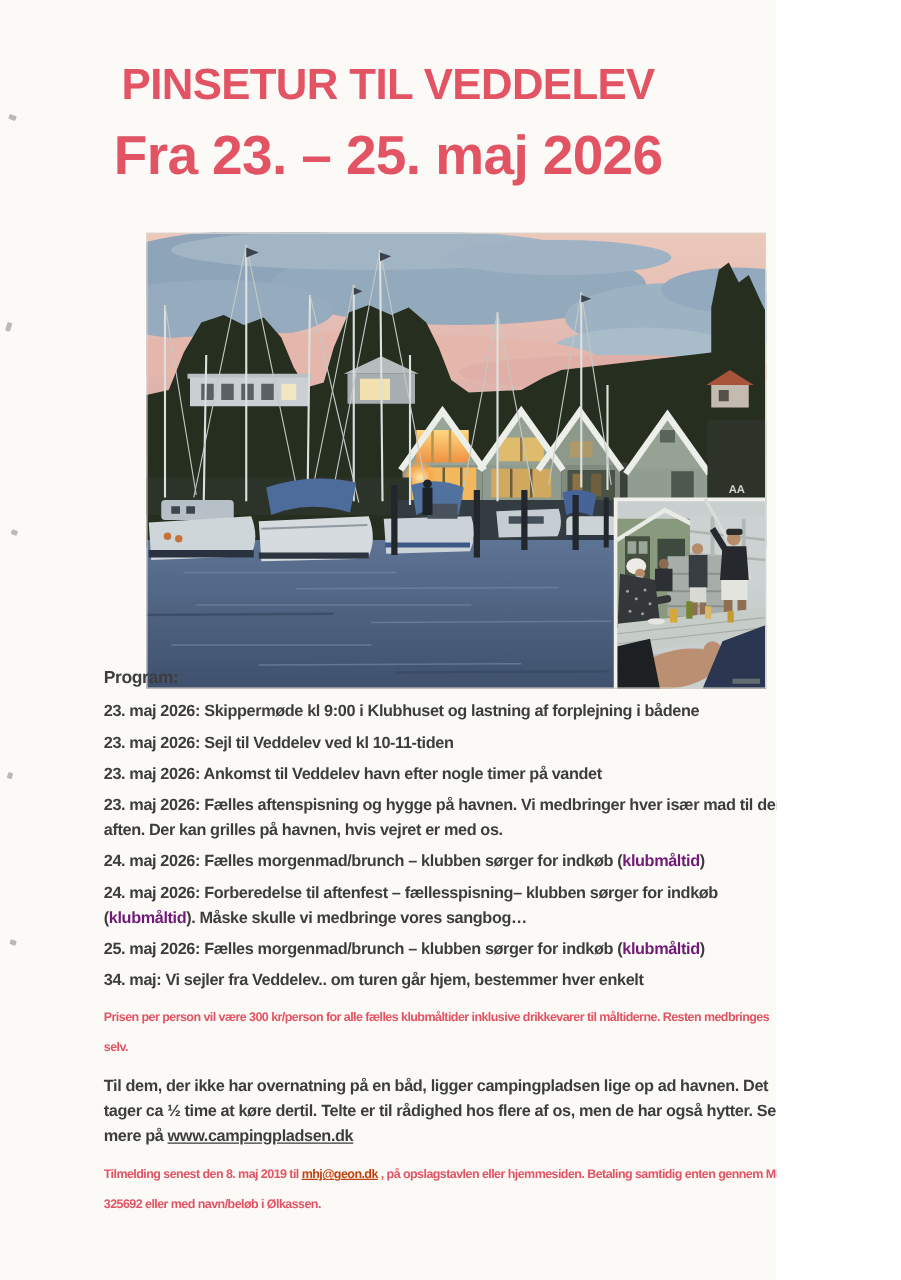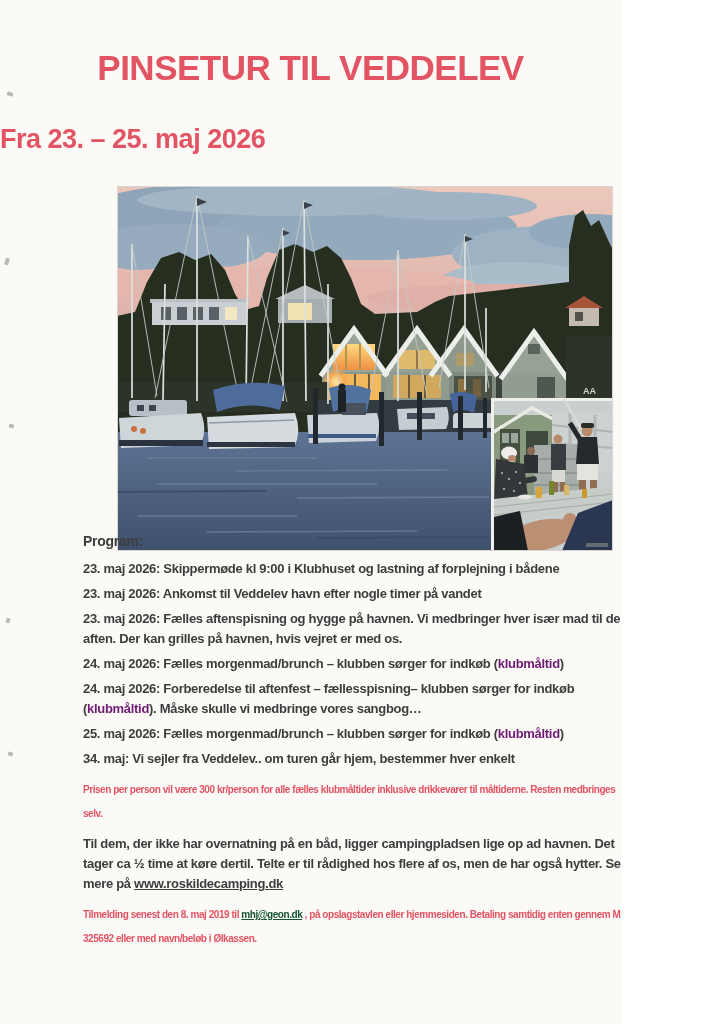--- a/index.html
+++ b/index.html
@@ -15,42 +15,42 @@
   .s3{left:9px;top:424px;width:5px;height:4px}
   .s4{left:6px;top:618px;width:4px;height:5px}
   .s5{left:8px;top:752px;width:5px;height:4px}
 
   .title{
     position:absolute; left:0; right:0; top:48px; margin:0;
     text-align:center; font-size:35px; letter-spacing:-0.5px;
     color:#e25363;
   }
   .subtitle{
-    position:absolute; left:0; right:0; top:124px; margin:0;
-    font-size:27px; letter-spacing:-0.5px;
+    position:absolute; left:0; right:0; top:100px; margin:0;
+    text-align:center; font-size:44px; letter-spacing:-0.5px;
     color:#e25363;
   }
   .photo{
     position:absolute; left:117px; top:166px; width:496px; height:365px;margin-top:20px;
   }
   .photo svg{display:block;}
   .content{
     position:absolute; left:83px; top:531px; width:562px;
     color:#3d3d3d; font-size:13px; letter-spacing:-0.3px; line-height:20px;
   }
   .heading{margin:0 0 8px 0; font-size:14px;}
   .item{margin:0 0 5px 0;}
   .hl{color:#701a75;}
   .note-red{
     color:#e25363; font-size:10px; line-height:24px;
     letter-spacing:-0.45px; margin:9px 10px 6px 0;
   }
   .note-black{margin:8px 0 6px 0;}
   .link-dark{text-decoration:underline; cursor:pointer;}
-  .link-green{color:#14532d; text-decoration:underline; cursor:pointer;}
+  .link-green{color:#c2410c; text-decoration:underline; cursor:pointer;}
 </style>
 </head>
 <body>
 
 <div class="page">
   <div class="speck s1"></div>
   <div class="speck s2"></div>
   <div class="speck s3"></div>
   <div class="speck s4"></div>
   <div class="speck s5"></div>
@@ -310,26 +310,27 @@
       </g>
 
       <rect x="0.5" y="0.5" width="495" height="364" fill="none" stroke="#d8d5d0"></rect>
     </svg>
   </div>
 
   <div class="content">
     <p class="heading">Program:</p>
 
     <p class="item"><span>23. maj 2026: Skippermøde kl 9:00 i Klubhuset og lastning af forplejning i bådene</span></p>
+    <p class="item"><span>23. maj 2026: Sejl til Veddelev ved kl 10-11-tiden</span></p>
     <p class="item"><span>23. maj 2026: Ankomst til Veddelev havn efter nogle timer på vandet</span></p>
     <p class="item"><span>23. maj 2026: Fælles aftenspisning og hygge på havnen. Vi medbringer hver især mad til denne aften. Der kan grilles på havnen, hvis vejret er med os.</span></p>
     <p class="item"><span>24. maj 2026: Fælles morgenmad/brunch – klubben sørger for indkøb (</span><span class="hl">klubmåltid</span><span>)</span></p>
     <p class="item"><span>24. maj 2026: Forberedelse til aftenfest – fællesspisning– klubben sørger for indkøb (</span><span class="hl">klubmåltid</span><span>). Måske skulle vi medbringe vores sangbog…</span></p>
     <p class="item"><span>25. maj 2026: Fælles morgenmad/brunch – klubben sørger for indkøb (</span><span class="hl">klubmåltid</span><span>)</span></p>
     <p class="item"><span>34. maj: Vi sejler fra Veddelev.. om turen går hjem, bestemmer hver enkelt</span></p>
 
     <p class="note-red">Prisen per person vil være 300 kr/person for alle fælles klubmåltider inklusive drikkevarer til måltiderne. Resten medbringes selv.</p>
 
-    <p class="note-black"><span>Til dem, der ikke har overnatning på en båd, ligger campingpladsen lige op ad havnen. Det tager ca ½ time at køre dertil. Telte er til rådighed hos flere af os, men de har også hytter. Se mere på </span><span class="link-dark">www.roskildecamping.dk</span></p>
+    <p class="note-black"><span>Til dem, der ikke har overnatning på en båd, ligger campingpladsen lige op ad havnen. Det tager ca ½ time at køre dertil. Telte er til rådighed hos flere af os, men de har også hytter. Se mere på </span><span class="link-dark">www.campingpladsen.dk</span></p>
 
     <p class="note-red"><span>Tilmelding senest den 8. maj 2019 til </span><span class="link-green">mhj@geon.dk</span><span> , på opslagstavlen eller hjemmesiden. Betaling samtidig enten gennem MP 325692 eller med navn/beløb i Ølkassen.</span></p>
   </div>
 </div>
 
 </body></html>

